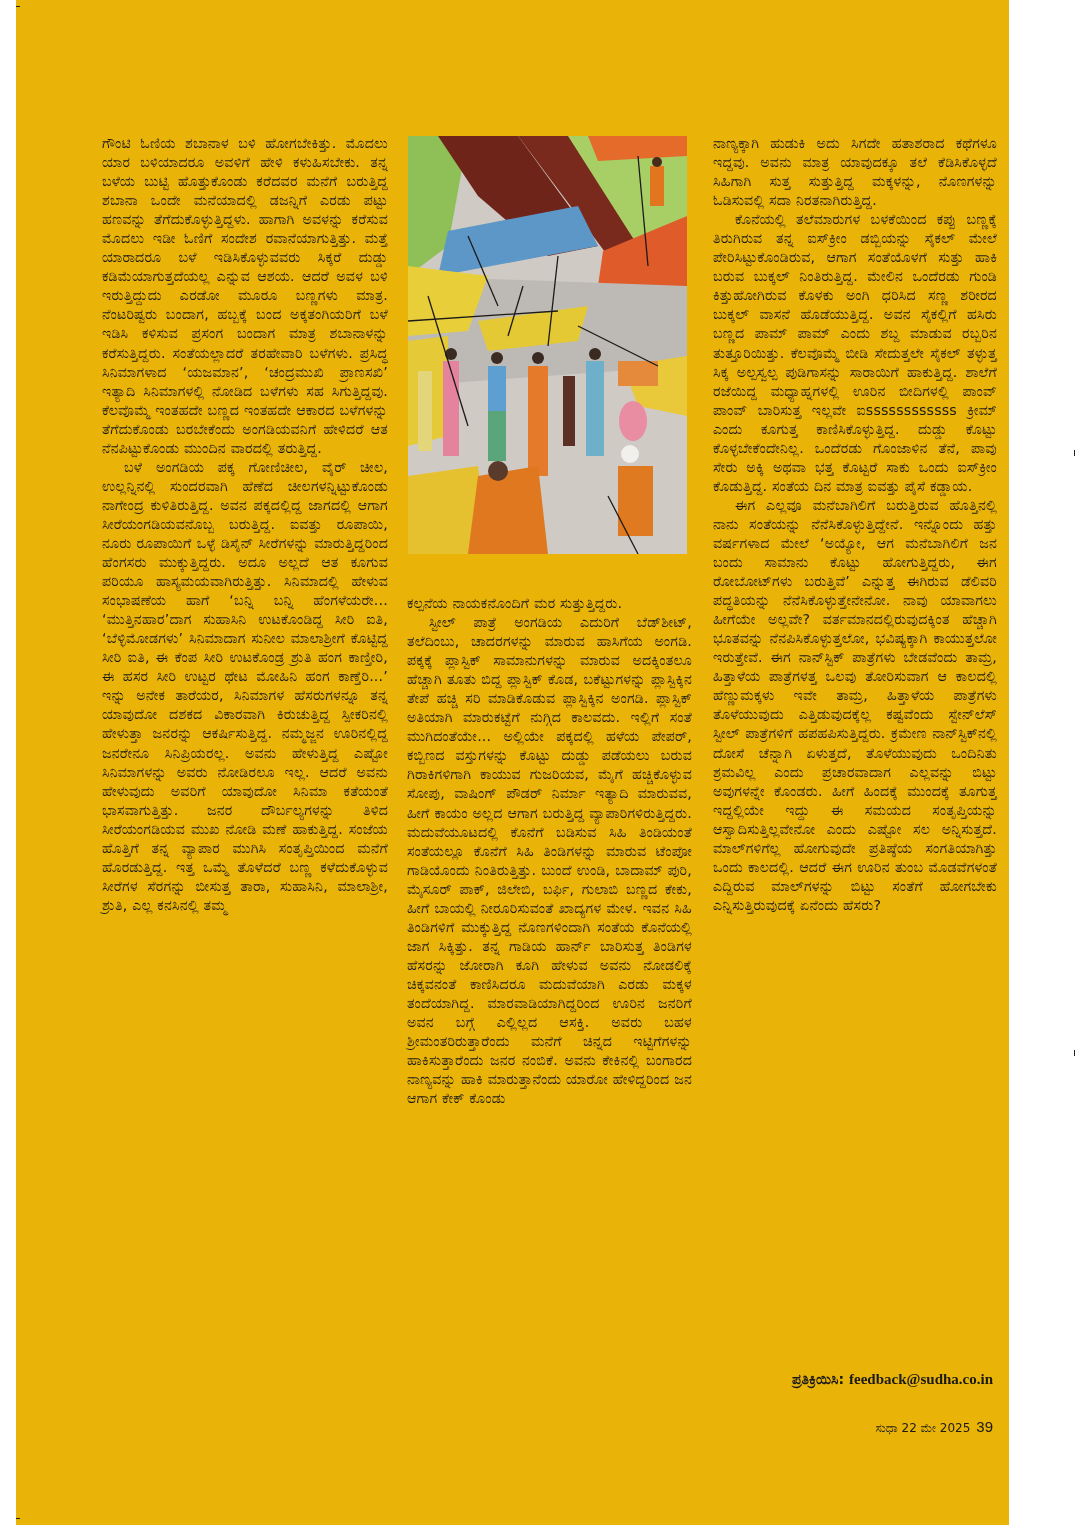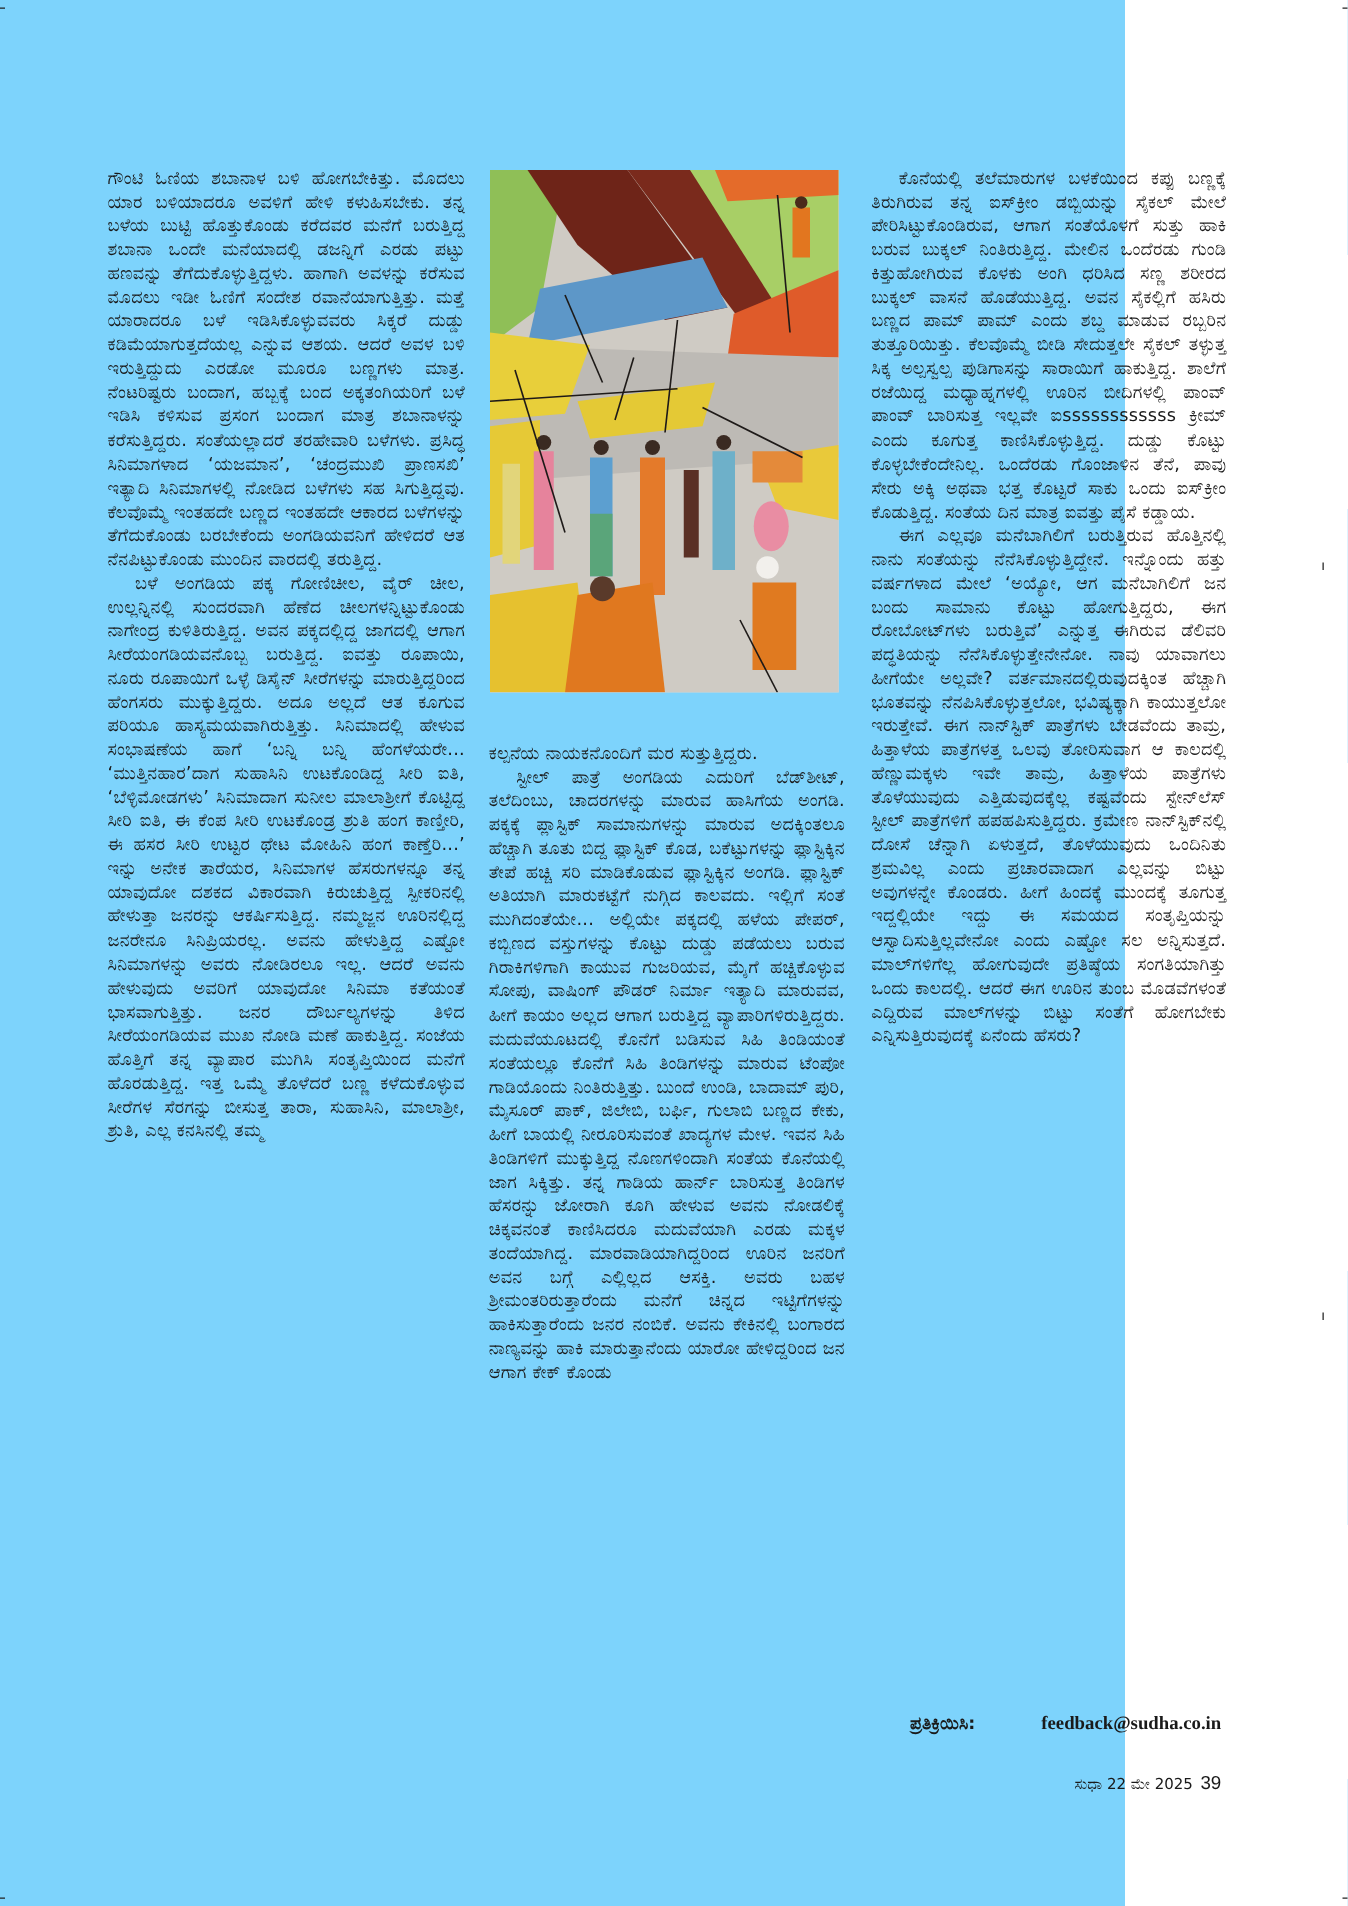--- a/index.html
+++ b/index.html
@@ -1,29 +1,29 @@
 <!DOCTYPE html>
 <html><head>
 <meta charset="utf-8">
 <style>
   html, body { margin: 0; padding: 0; background: #ffffff; }
   body { width: 1078px; height: 1525px; position: relative; overflow: hidden;
          font-family: "DejaVu Sans", sans-serif; color: #1a1a1a; }
-  .page { position: absolute; left: 0; top: 0; width: 900px; height: 1525px; background: #7dd3fc; }
+  .page { position: absolute; left: 16px; top: 0; width: 993px; height: 1525px; background: #eab308; }
   .crop { position: absolute; background: #222; }
   .col { position: absolute; top: 134px; font-size: 14.2px; line-height: 19.05px;
          text-align: justify; letter-spacing: 0.2px; }
   .col p { margin: 0; }
   .col p.indent { text-indent: 22px; }
   .col-left { left: 86px; width: 286px; }
   .col-mid { left: 391px; width: 285px; top: 594px; }
   .col-right { left: 697px; width: 284px; }
   .art { position: absolute; left: 392px; top: 136px; width: 279px; height: 418px; overflow: hidden; background: #d9d6cf; }
   .byline { position: absolute; left: 697px; top: 1371px; width: 280px; text-align: right; font-size: 14px; font-weight: bold; }
-  .byline .email { font-family: "Liberation Serif", serif; font-size: 15px; margin-left: 48px; }
+  .byline .email { font-family: "Liberation Serif", serif; font-size: 15px; }
   .folio { position: absolute; left: 697px; top: 1418px; width: 280px; text-align: right; font-size: 12px; font-weight: normal; }
   .folio .num { font-family: "Liberation Sans", sans-serif; font-size: 15px; margin-left: 6px; }
 </style>
 </head>
 <body>
 
 <div class="page">
 
   <div class="crop" style="left:0;top:6px;width:4px;height:1px;"></div>
   <div class="crop" style="left:1074px;top:6px;width:4px;height:1px;"></div>
@@ -95,20 +95,21 @@
       </g>
     </svg>
   </div>
 
   <div class="col col-mid">
     <p>ಕಲ್ಪನೆಯ ನಾಯಕನೊಂದಿಗೆ ಮರ ಸುತ್ತುತ್ತಿದ್ದರು.</p>
     <p class="indent">ಸ್ಟೀಲ್ ಪಾತ್ರೆ ಅಂಗಡಿಯ ಎದುರಿಗೆ ಬೆಡ್‌ಶೀಟ್, ತಲೆದಿಂಬು, ಚಾದರಗಳನ್ನು ಮಾರುವ ಹಾಸಿಗೆಯ ಅಂಗಡಿ. ಪಕ್ಕಕ್ಕೆ ಪ್ಲಾಸ್ಟಿಕ್ ಸಾಮಾನುಗಳನ್ನು ಮಾರುವ ಅದಕ್ಕಿಂತಲೂ ಹೆಚ್ಚಾಗಿ ತೂತು ಬಿದ್ದ ಪ್ಲಾಸ್ಟಿಕ್ ಕೊಡ, ಬಕೆಟ್ಟುಗಳನ್ನು ಪ್ಲಾಸ್ಟಿಕ್ಕಿನ ತೇಪೆ ಹಚ್ಚಿ ಸರಿ ಮಾಡಿಕೊಡುವ ಪ್ಲಾಸ್ಟಿಕ್ಕಿನ ಅಂಗಡಿ. ಪ್ಲಾಸ್ಟಿಕ್ ಅತಿಯಾಗಿ ಮಾರುಕಟ್ಟೆಗೆ ನುಗ್ಗಿದ ಕಾಲವದು. ಇಲ್ಲಿಗೆ ಸಂತೆ ಮುಗಿದಂತೆಯೇ... ಅಲ್ಲಿಯೇ ಪಕ್ಕದಲ್ಲಿ ಹಳೆಯ ಪೇಪರ್, ಕಬ್ಬಿಣದ ವಸ್ತುಗಳನ್ನು ಕೊಟ್ಟು ದುಡ್ಡು ಪಡೆಯಲು ಬರುವ ಗಿರಾಕಿಗಳಿಗಾಗಿ ಕಾಯುವ ಗುಜರಿಯವ, ಮೈಗೆ ಹಚ್ಚಿಕೊಳ್ಳುವ ಸೋಪು, ವಾಷಿಂಗ್ ಪೌಡರ್ ನಿರ್ಮಾ ಇತ್ಯಾದಿ ಮಾರುವವ, ಹೀಗೆ ಕಾಯಂ ಅಲ್ಲದ ಆಗಾಗ ಬರುತ್ತಿದ್ದ ವ್ಯಾಪಾರಿಗಳಿರುತ್ತಿದ್ದರು. ಮದುವೆಯೂಟದಲ್ಲಿ ಕೊನೆಗೆ ಬಡಿಸುವ ಸಿಹಿ ತಿಂಡಿಯಂತೆ ಸಂತೆಯಲ್ಲೂ ಕೊನೆಗೆ ಸಿಹಿ ತಿಂಡಿಗಳನ್ನು ಮಾರುವ ಟೆಂಪೋ ಗಾಡಿಯೊಂದು ನಿಂತಿರುತ್ತಿತ್ತು. ಬುಂದೆ ಉಂಡಿ, ಬಾದಾಮ್ ಪುರಿ, ಮೈಸೂರ್ ಪಾಕ್, ಜಿಲೇಬಿ, ಬರ್ಫಿ, ಗುಲಾಬಿ ಬಣ್ಣದ ಕೇಕು, ಹೀಗೆ ಬಾಯಲ್ಲಿ ನೀರೂರಿಸುವಂತೆ ಖಾದ್ಯಗಳ ಮೇಳ. ಇವನ ಸಿಹಿ ತಿಂಡಿಗಳಿಗೆ ಮುಕ್ಕುತ್ತಿದ್ದ ನೊಣಗಳಿಂದಾಗಿ ಸಂತೆಯ ಕೊನೆಯಲ್ಲಿ ಜಾಗ ಸಿಕ್ಕಿತ್ತು. ತನ್ನ ಗಾಡಿಯ ಹಾರ್ನ್ ಬಾರಿಸುತ್ತ ತಿಂಡಿಗಳ ಹೆಸರನ್ನು ಜೋರಾಗಿ ಕೂಗಿ ಹೇಳುವ ಅವನು ನೋಡಲಿಕ್ಕೆ ಚಿಕ್ಕವನಂತೆ ಕಾಣಿಸಿದರೂ ಮದುವೆಯಾಗಿ ಎರಡು ಮಕ್ಕಳ ತಂದೆಯಾಗಿದ್ದ. ಮಾರವಾಡಿಯಾಗಿದ್ದರಿಂದ ಊರಿನ ಜನರಿಗೆ ಅವನ ಬಗ್ಗೆ ಎಲ್ಲಿಲ್ಲದ ಆಸಕ್ತಿ. ಅವರು ಬಹಳ ಶ್ರೀಮಂತರಿರುತ್ತಾರೆಂದು ಮನೆಗೆ ಚಿನ್ನದ ಇಟ್ಟಿಗೆಗಳನ್ನು ಹಾಕಿಸುತ್ತಾರೆಂದು ಜನರ ನಂಬಿಕೆ. ಅವನು ಕೇಕಿನಲ್ಲಿ ಬಂಗಾರದ ನಾಣ್ಯವನ್ನು ಹಾಕಿ ಮಾರುತ್ತಾನೆಂದು ಯಾರೋ ಹೇಳಿದ್ದರಿಂದ ಜನ ಆಗಾಗ ಕೇಕ್ ಕೊಂಡು</p>
   </div>
 
   <div class="col col-right">
+    <p>ನಾಣ್ಯಕ್ಕಾಗಿ ಹುಡುಕಿ ಅದು ಸಿಗದೇ ಹತಾಶರಾದ ಕಥೆಗಳೂ ಇದ್ದವು. ಅವನು ಮಾತ್ರ ಯಾವುದಕ್ಕೂ ತಲೆ ಕೆಡಿಸಿಕೊಳ್ಳದೆ ಸಿಹಿಗಾಗಿ ಸುತ್ತ ಸುತ್ತುತ್ತಿದ್ದ ಮಕ್ಕಳನ್ನು, ನೊಣಗಳನ್ನು ಓಡಿಸುವಲ್ಲಿ ಸದಾ ನಿರತನಾಗಿರುತ್ತಿದ್ದ.</p>
     <p class="indent">ಕೊನೆಯಲ್ಲಿ ತಲೆಮಾರುಗಳ ಬಳಕೆಯಿಂದ ಕಪ್ಪು ಬಣ್ಣಕ್ಕೆ ತಿರುಗಿರುವ ತನ್ನ ಐಸ್‌ಕ್ರೀಂ ಡಬ್ಬಿಯನ್ನು ಸೈಕಲ್ ಮೇಲೆ ಪೇರಿಸಿಟ್ಟುಕೊಂಡಿರುವ, ಆಗಾಗ ಸಂತೆಯೊಳಗೆ ಸುತ್ತು ಹಾಕಿ ಬರುವ ಬುಕ್ಕಲ್ ನಿಂತಿರುತ್ತಿದ್ದ. ಮೇಲಿನ ಒಂದೆರಡು ಗುಂಡಿ ಕಿತ್ತುಹೋಗಿರುವ ಕೊಳಕು ಅಂಗಿ ಧರಿಸಿದ ಸಣ್ಣ ಶರೀರದ ಬುಕ್ಕಲ್ ವಾಸನೆ ಹೊಡೆಯುತ್ತಿದ್ದ. ಅವನ ಸೈಕಲ್ಲಿಗೆ ಹಸಿರು ಬಣ್ಣದ ಪಾಮ್ ಪಾಮ್ ಎಂದು ಶಬ್ದ ಮಾಡುವ ರಬ್ಬರಿನ ತುತ್ತೂರಿಯಿತ್ತು. ಕೆಲವೊಮ್ಮೆ ಬೀಡಿ ಸೇದುತ್ತಲೇ ಸೈಕಲ್ ತಳ್ಳುತ್ತ ಸಿಕ್ಕ ಅಲ್ಪಸ್ವಲ್ಪ ಪುಡಿಗಾಸನ್ನು ಸಾರಾಯಿಗೆ ಹಾಕುತ್ತಿದ್ದ. ಶಾಲೆಗೆ ರಜೆಯಿದ್ದ ಮಧ್ಯಾಹ್ನಗಳಲ್ಲಿ ಊರಿನ ಬೀದಿಗಳಲ್ಲಿ ಪಾಂವ್ ಪಾಂವ್ ಬಾರಿಸುತ್ತ ಇಲ್ಲವೇ ಐssssssssssss ಕ್ರೀಮ್ ಎಂದು ಕೂಗುತ್ತ ಕಾಣಿಸಿಕೊಳ್ಳುತ್ತಿದ್ದ. ದುಡ್ಡು ಕೊಟ್ಟು ಕೊಳ್ಳಬೇಕೆಂದೇನಿಲ್ಲ. ಒಂದೆರಡು ಗೊಂಜಾಳಿನ ತೆನೆ, ಪಾವು ಸೇರು ಅಕ್ಕಿ ಅಥವಾ ಭತ್ತ ಕೊಟ್ಟರೆ ಸಾಕು ಒಂದು ಐಸ್‌ಕ್ರೀಂ ಕೊಡುತ್ತಿದ್ದ. ಸಂತೆಯ ದಿನ ಮಾತ್ರ ಐವತ್ತು ಪೈಸೆ ಕಡ್ಡಾಯ.</p>
     <p class="indent">ಈಗ ಎಲ್ಲವೂ ಮನೆಬಾಗಿಲಿಗೆ ಬರುತ್ತಿರುವ ಹೊತ್ತಿನಲ್ಲಿ ನಾನು ಸಂತೆಯನ್ನು ನೆನೆಸಿಕೊಳ್ಳುತ್ತಿದ್ದೇನೆ. ಇನ್ನೊಂದು ಹತ್ತು ವರ್ಷಗಳಾದ ಮೇಲೆ ‘ಅಯ್ಯೋ, ಆಗ ಮನೆಬಾಗಿಲಿಗೆ ಜನ ಬಂದು ಸಾಮಾನು ಕೊಟ್ಟು ಹೋಗುತ್ತಿದ್ದರು, ಈಗ ರೋಬೋಟ್‌ಗಳು ಬರುತ್ತಿವೆ’ ಎನ್ನುತ್ತ ಈಗಿರುವ ಡೆಲಿವರಿ ಪದ್ಧತಿಯನ್ನು ನೆನೆಸಿಕೊಳ್ಳುತ್ತೇನೇನೋ. ನಾವು ಯಾವಾಗಲು ಹೀಗೆಯೇ ಅಲ್ಲವೇ? ವರ್ತಮಾನದಲ್ಲಿರುವುದಕ್ಕಿಂತ ಹೆಚ್ಚಾಗಿ ಭೂತವನ್ನು ನೆನಪಿಸಿಕೊಳ್ಳುತ್ತಲೋ, ಭವಿಷ್ಯಕ್ಕಾಗಿ ಕಾಯುತ್ತಲೋ ಇರುತ್ತೇವೆ. ಈಗ ನಾನ್‌ಸ್ಟಿಕ್ ಪಾತ್ರೆಗಳು ಬೇಡವೆಂದು ತಾಮ್ರ, ಹಿತ್ತಾಳೆಯ ಪಾತ್ರೆಗಳತ್ತ ಒಲವು ತೋರಿಸುವಾಗ ಆ ಕಾಲದಲ್ಲಿ ಹೆಣ್ಣುಮಕ್ಕಳು ಇವೇ ತಾಮ್ರ, ಹಿತ್ತಾಳೆಯ ಪಾತ್ರೆಗಳು ತೊಳೆಯುವುದು ಎತ್ತಿಡುವುದಕ್ಕೆಲ್ಲ ಕಷ್ಟವೆಂದು ಸ್ಟೇನ್‌ಲೆಸ್ ಸ್ಟೀಲ್ ಪಾತ್ರೆಗಳಿಗೆ ಹಪಹಪಿಸುತ್ತಿದ್ದರು. ಕ್ರಮೇಣ ನಾನ್‌ಸ್ಟಿಕ್‌ನಲ್ಲಿ ದೋಸೆ ಚೆನ್ನಾಗಿ ಏಳುತ್ತದೆ, ತೊಳೆಯುವುದು ಒಂದಿನಿತು ಶ್ರಮವಿಲ್ಲ ಎಂದು ಪ್ರಚಾರವಾದಾಗ ಎಲ್ಲವನ್ನು ಬಿಟ್ಟು ಅವುಗಳನ್ನೇ ಕೊಂಡರು. ಹೀಗೆ ಹಿಂದಕ್ಕೆ ಮುಂದಕ್ಕೆ ತೂಗುತ್ತ ಇದ್ದಲ್ಲಿಯೇ ಇದ್ದು ಈ ಸಮಯದ ಸಂತೃಪ್ತಿಯನ್ನು ಆಸ್ವಾದಿಸುತ್ತಿಲ್ಲವೇನೋ ಎಂದು ಎಷ್ಟೋ ಸಲ ಅನ್ನಿಸುತ್ತದೆ. ಮಾಲ್‌ಗಳಿಗೆಲ್ಲ ಹೋಗುವುದೇ ಪ್ರತಿಷ್ಠೆಯ ಸಂಗತಿಯಾಗಿತ್ತು ಒಂದು ಕಾಲದಲ್ಲಿ. ಆದರೆ ಈಗ ಊರಿನ ತುಂಬ ಮೊಡವೆಗಳಂತೆ ಎದ್ದಿರುವ ಮಾಲ್‌ಗಳನ್ನು ಬಿಟ್ಟು ಸಂತೆಗೆ ಹೋಗಬೇಕು ಎನ್ನಿಸುತ್ತಿರುವುದಕ್ಕೆ ಏನೆಂದು ಹೆಸರು?</p>
   </div>
 
   <div class="byline">
     <span>ಪ್ರತಿಕ್ರಿಯಿಸಿ:</span>
     <span class="email">feedback@sudha.co.in</span>
   </div>
 
   <div class="folio">

